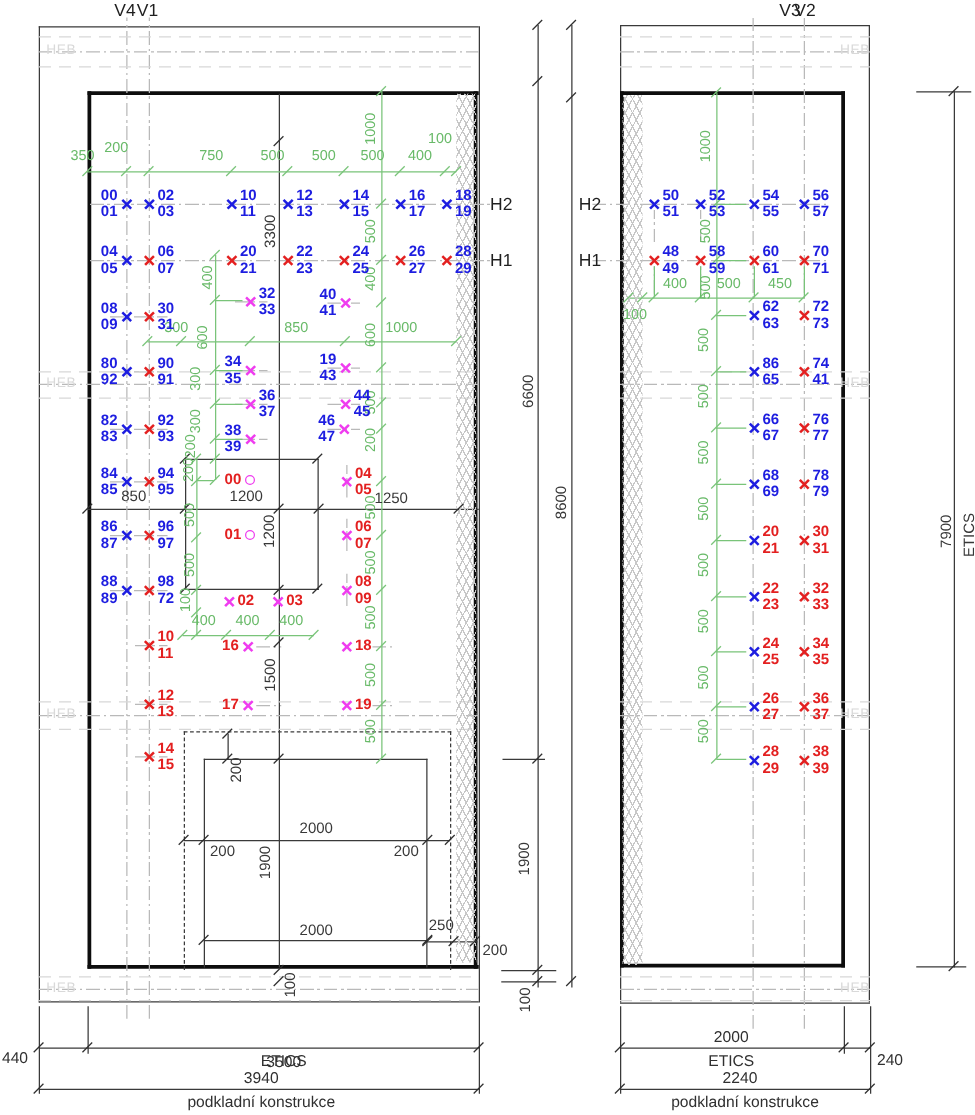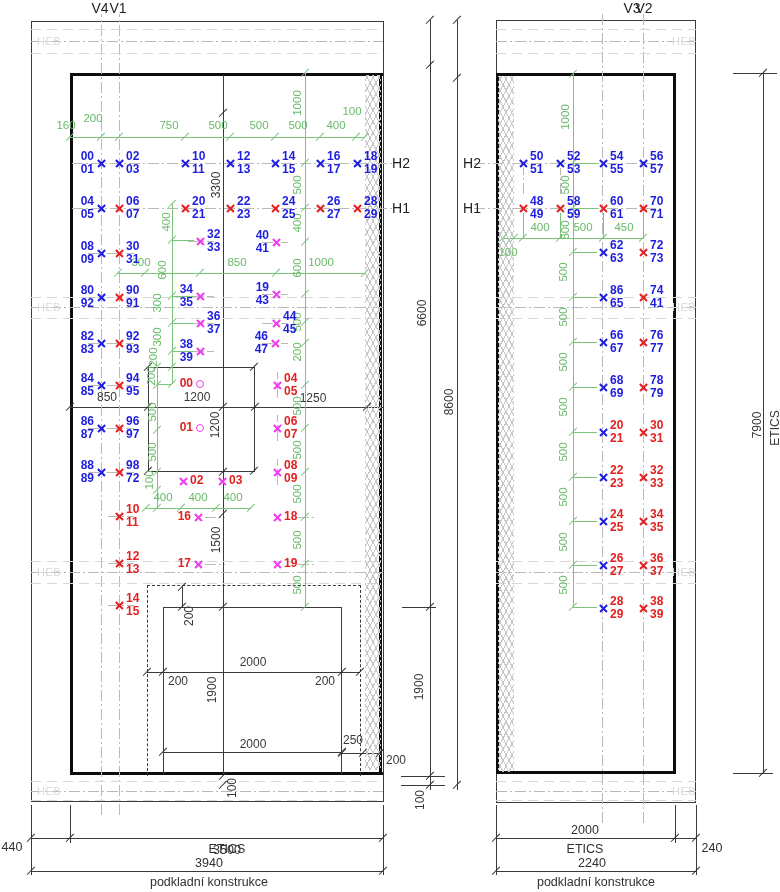--- a/index.html
+++ b/index.html
@@ -301,21 +301,21 @@
     <div class="lb ax" style="left: 472px; top: 163px;">H2</div>
     <div class="lb ax" style="left: 472px; top: 208px;">H1</div>
     <div class="lb heb" style="left: 49px; top: 41px;">HEB</div>
     <div class="lb heb" style="left: 49px; top: 307px;">HEB</div>
     <div class="lb heb" style="left: 49px; top: 572px;">HEB</div>
     <div class="lb heb" style="left: 49px; top: 791px;">HEB</div>
     <div class="lb heb" style="left: 684px; top: 41px;">HEB</div>
     <div class="lb heb" style="left: 684px; top: 307px;">HEB</div>
     <div class="lb heb" style="left: 684px; top: 572px;">HEB</div>
     <div class="lb heb" style="left: 684px; top: 791px;">HEB</div>
-    <div class="lb grn" style="left: 66px; top: 126px;">160</div>
+    <div class="lb grn" style="left: 66px; top: 126px;">350</div>
     <div class="lb grn" style="left: 93px; top: 119px;">200</div>
     <div class="lb grn" style="left: 169px; top: 126px;">750</div>
     <div class="lb grn" style="left: 218px; top: 126px;">500</div>
     <div class="lb grn" style="left: 259px; top: 126px;">500</div>
     <div class="lb grn" style="left: 298px; top: 126px;">500</div>
     <div class="lb grn" style="left: 336px; top: 126px;">400</div>
     <div class="lb grn" style="left: 352px; top: 112px;">100</div>
     <div class="lb grn" style="left: 141px; top: 263px;">300</div>
     <div class="lb grn" style="left: 237px; top: 263px;">850</div>
     <div class="lb grn" style="left: 321px; top: 263px;">1000</div>

